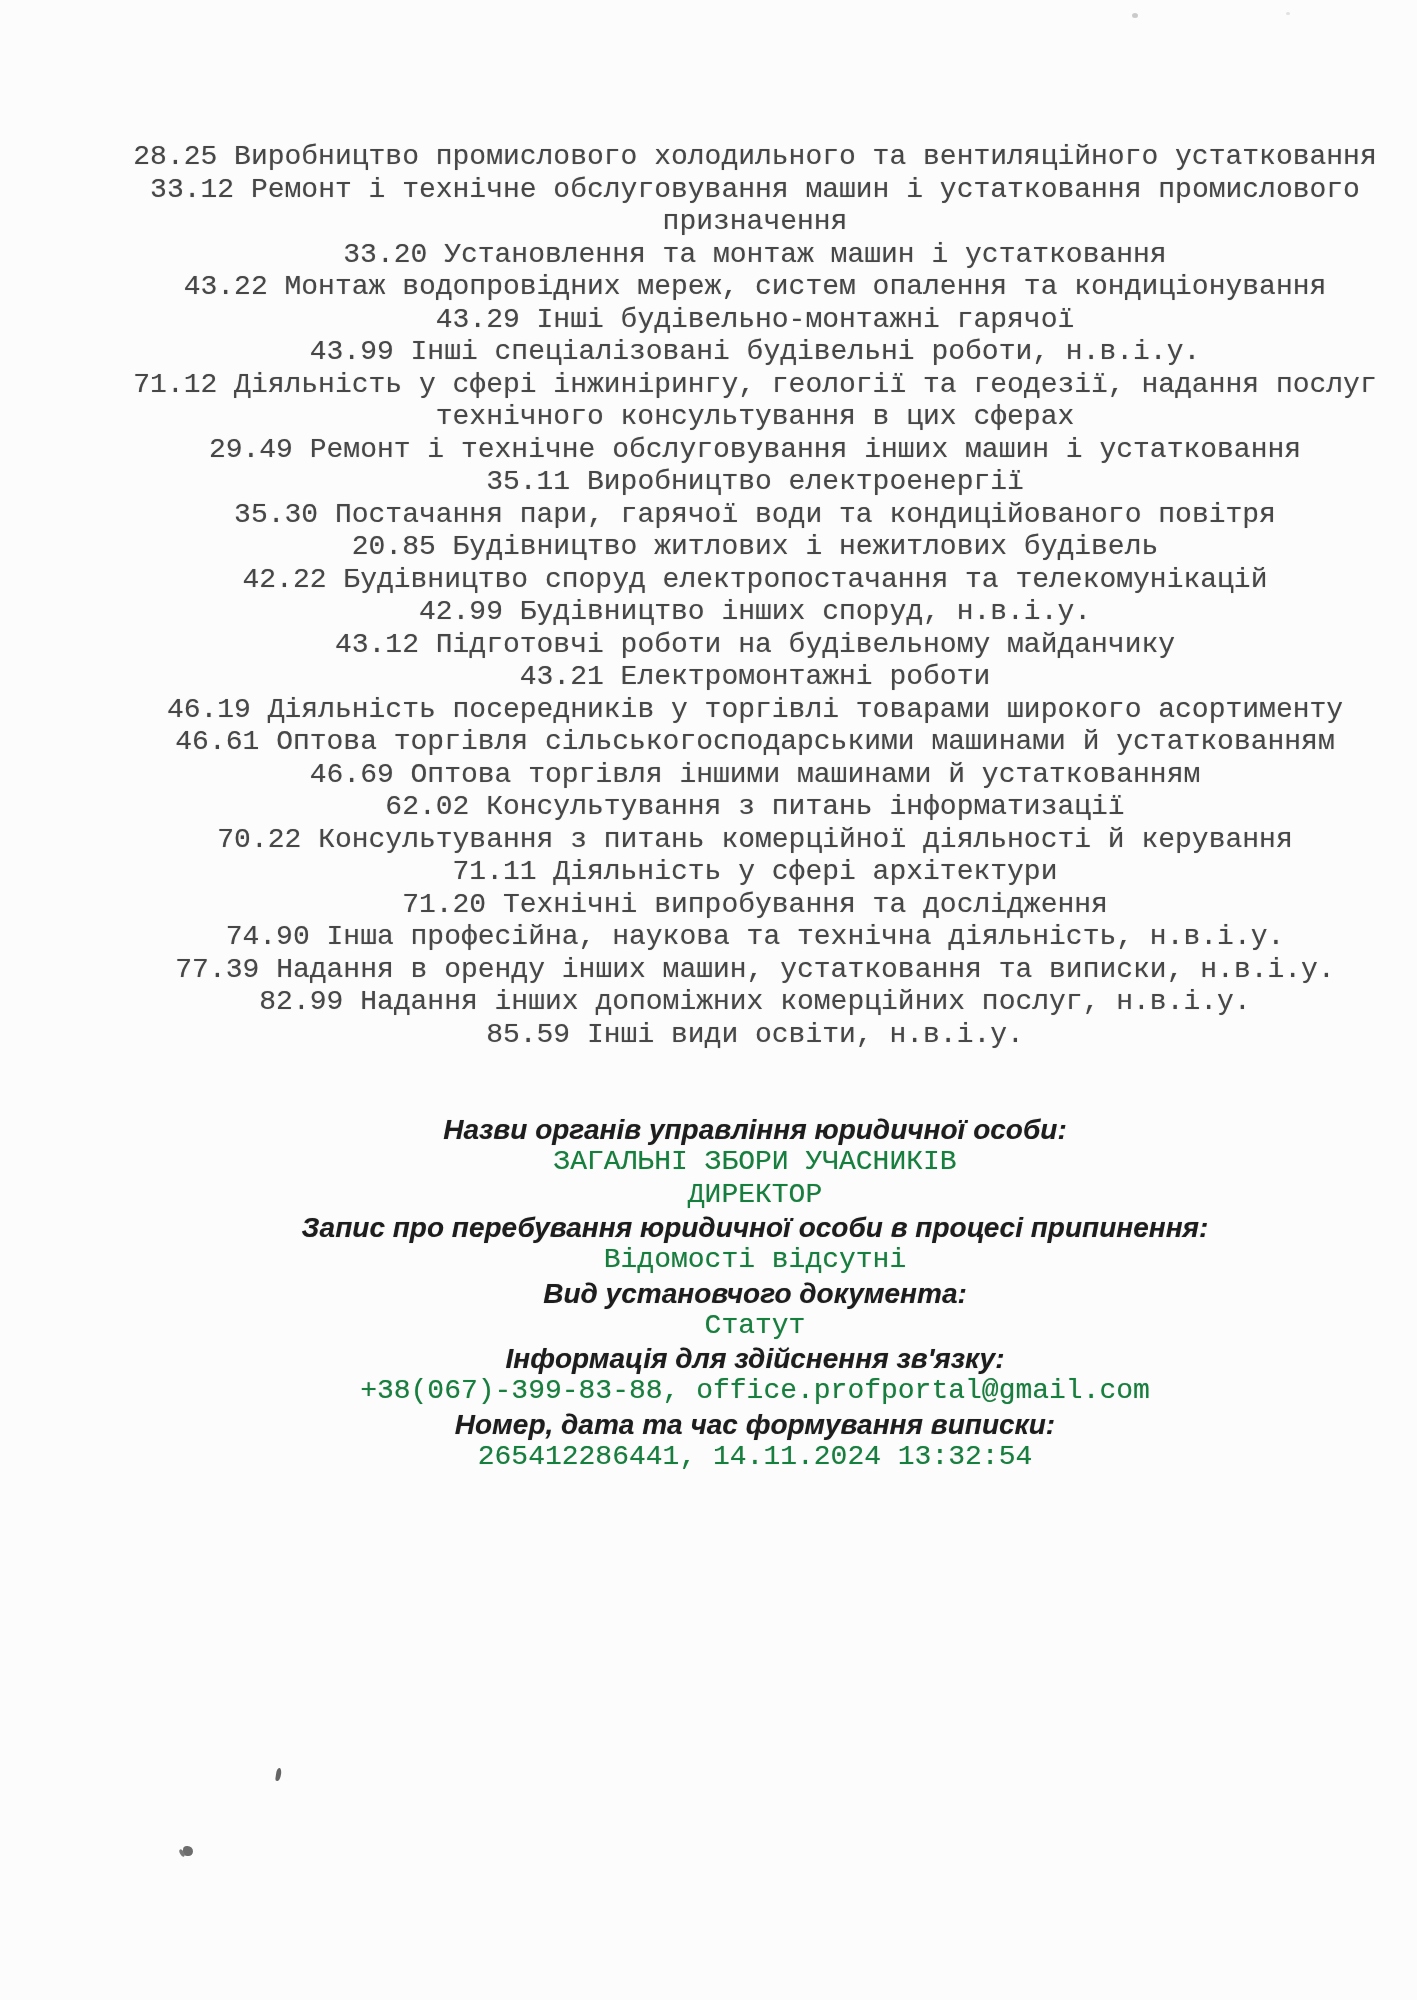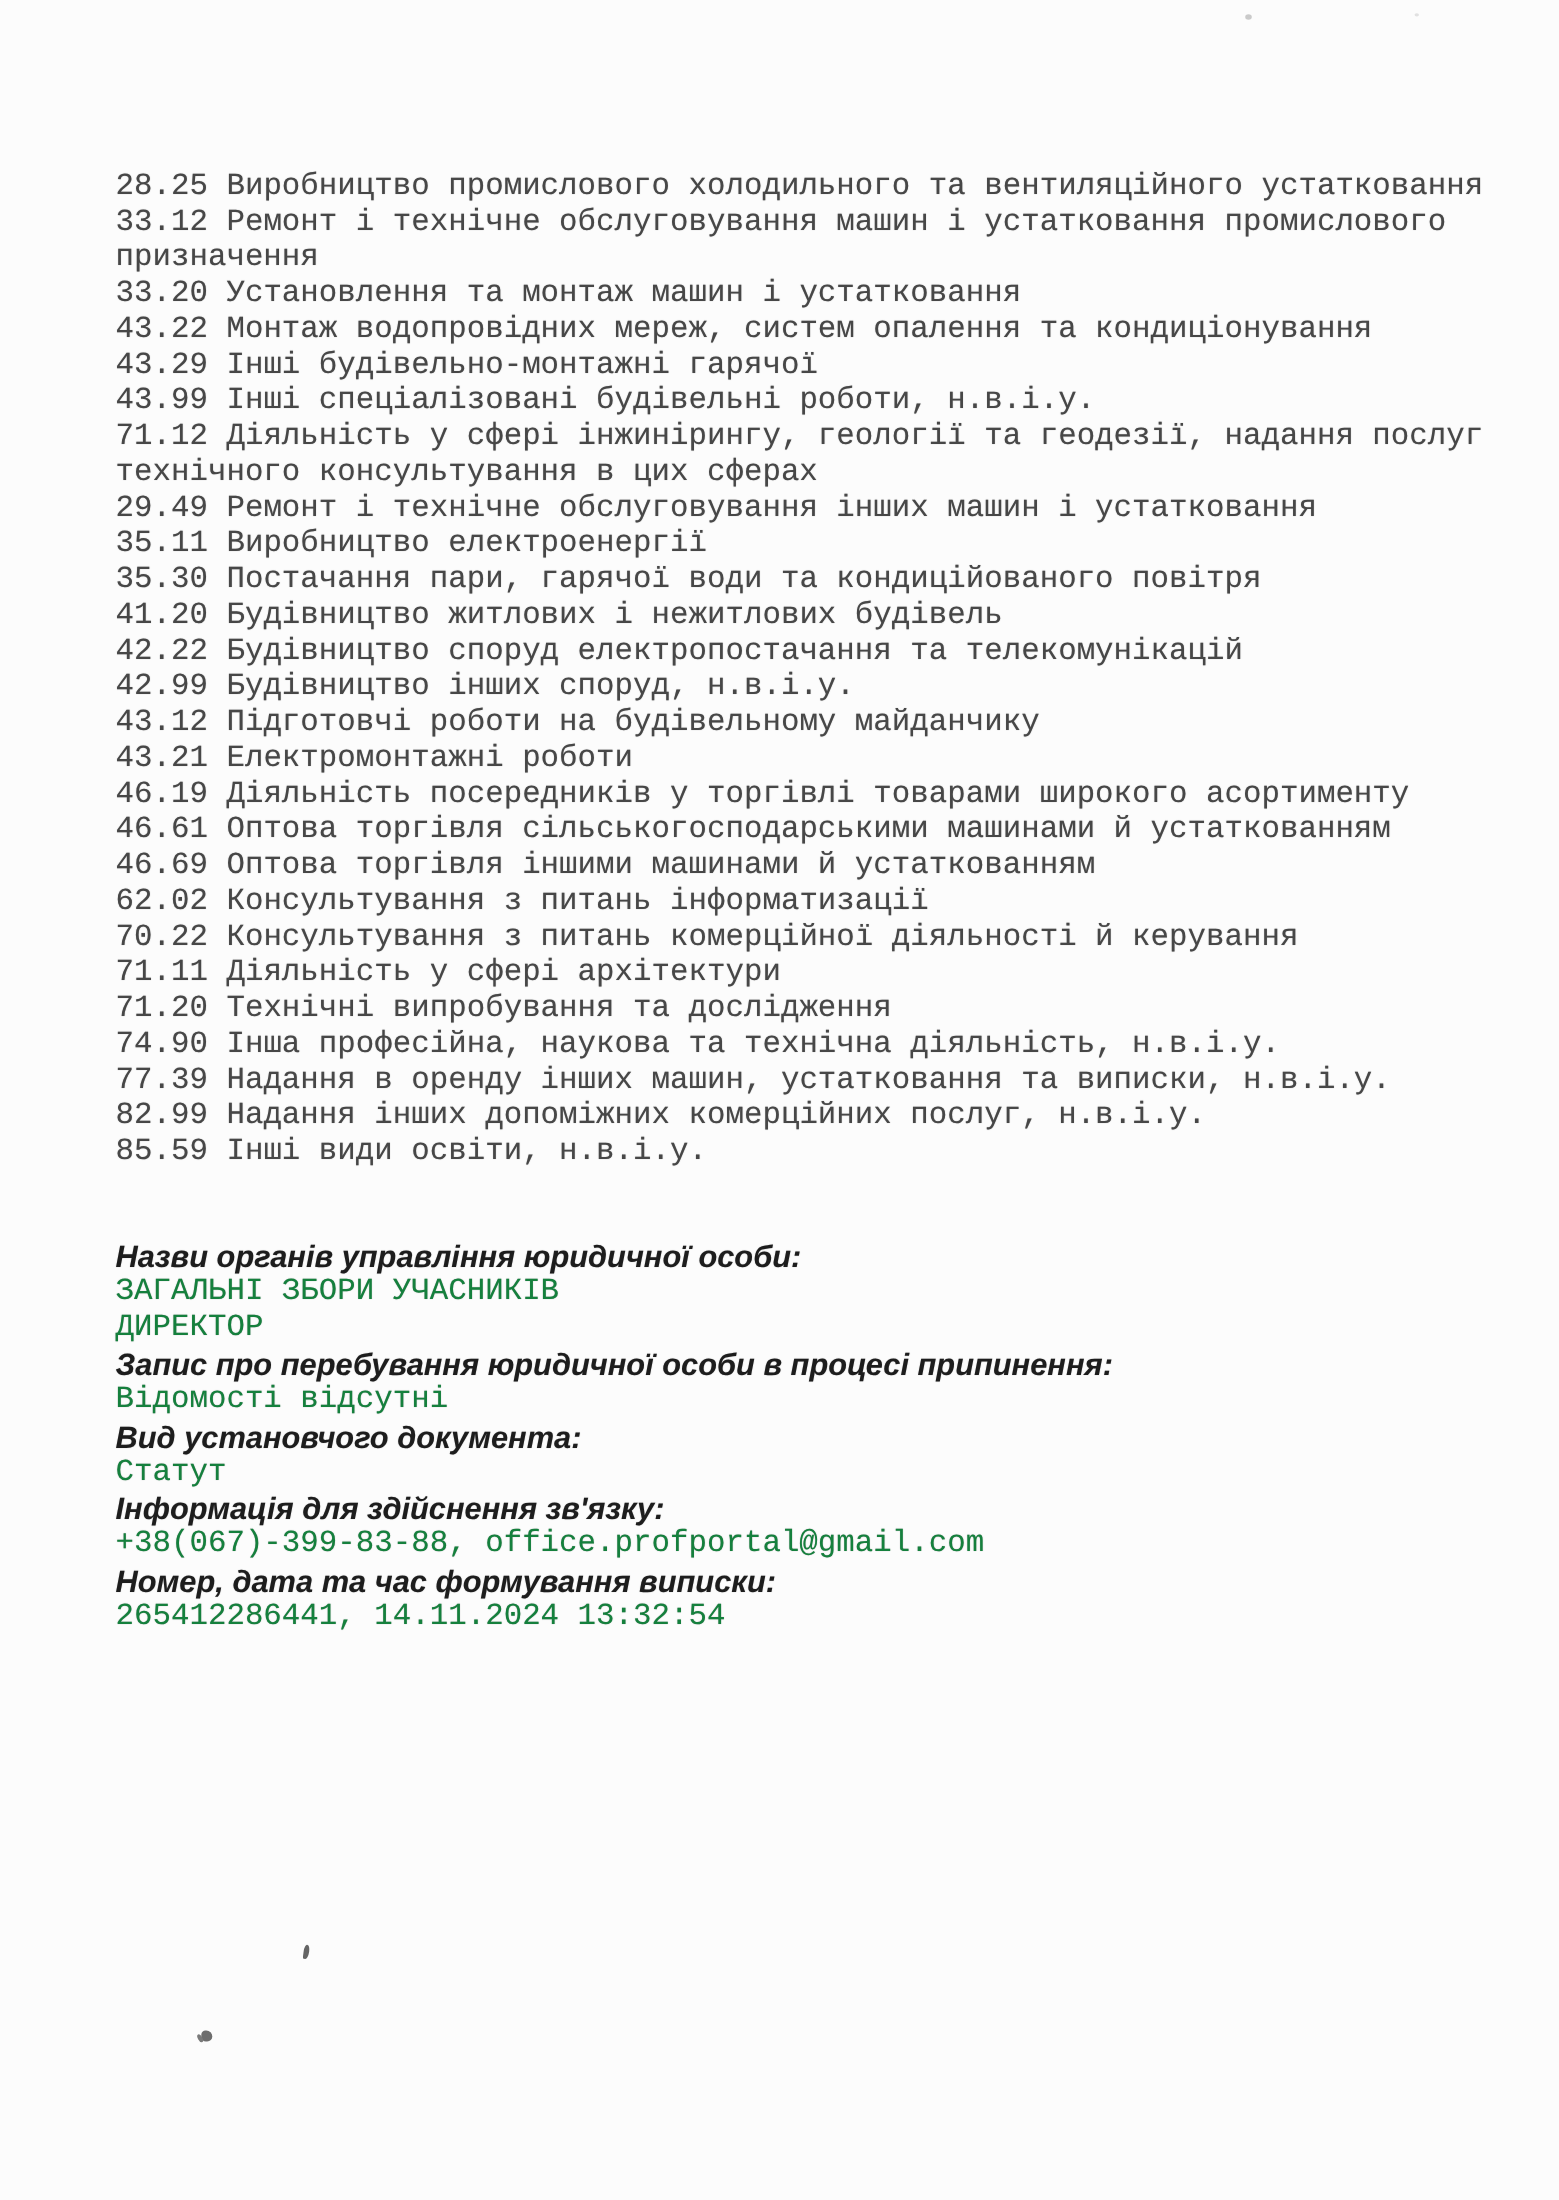--- a/index.html
+++ b/index.html
@@ -10,22 +10,23 @@
     width: 1417px;
     height: 2000px;
     background: #fcfcfc;
     position: relative;
     overflow: hidden;
     font-family: "Liberation Sans", sans-serif;
   }
   .page-content {
     position: absolute;
     left: 105px;
-    top: 154px;
+    top: 141px;
     width: 1300px;
+    text-align: center;
   }
   .mono {
     font-family: "Liberation Mono", "DejaVu Sans Mono", monospace;
     font-size: 28px;
     line-height: 32.5px;
     color: #474747;
     text-shadow: 0 0 1px rgba(80,80,80,0.45);
     white-space: normal;
   }
   .kved-list {
@@ -108,21 +109,21 @@
   <li class="kved-item mono"><span>43.99</span> <span>Інші спеціалізовані будівельні роботи, н.в.і.у.</span></li>
 
   <li class="kved-item mono"><span>71.12</span> <span>Діяльність у сфері інжинірингу, геології та геодезії, надання послуг технічного консультування в цих сферах</span></li>
 
   <li class="kved-item mono"><span>29.49</span> <span>Ремонт і технічне обслуговування інших машин і устатковання</span></li>
 
   <li class="kved-item mono"><span>35.11</span> <span>Виробництво електроенергії</span></li>
 
   <li class="kved-item mono"><span>35.30</span> <span>Постачання пари, гарячої води та кондиційованого повітря</span></li>
 
-  <li class="kved-item mono"><span>41.20</span> <span>Будівництво житлових і нежитлових будівель</span></li>
+  <li class="kved-item mono"><span>20.85</span> <span>Будівництво житлових і нежитлових будівель</span></li>
 
   <li class="kved-item mono"><span>42.22</span> <span>Будівництво споруд електропостачання та телекомунікацій</span></li>
 
   <li class="kved-item mono"><span>42.99</span> <span>Будівництво інших споруд, н.в.і.у.</span></li>
 
   <li class="kved-item mono"><span>43.12</span> <span>Підготовчі роботи на будівельному майданчику</span></li>
 
   <li class="kved-item mono"><span>43.21</span> <span>Електромонтажні роботи</span></li>
 
   <li class="kved-item mono"><span>46.19</span> <span>Діяльність посередників у торгівлі товарами широкого асортименту</span></li>

